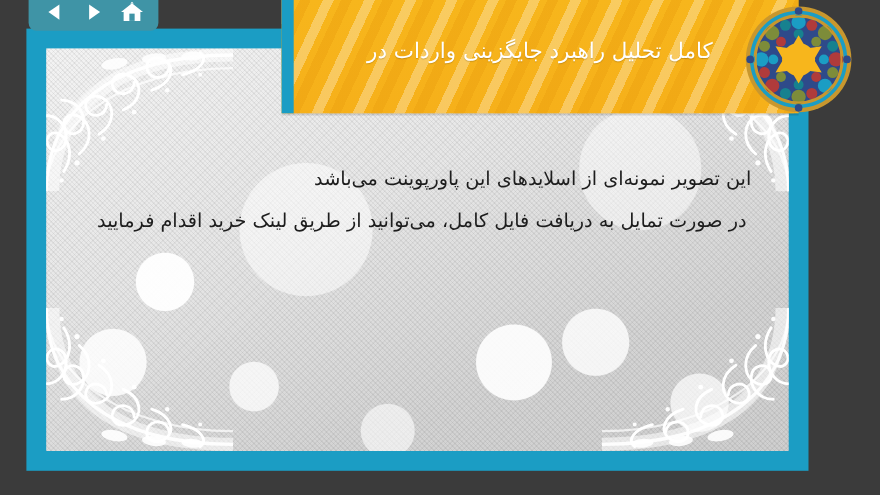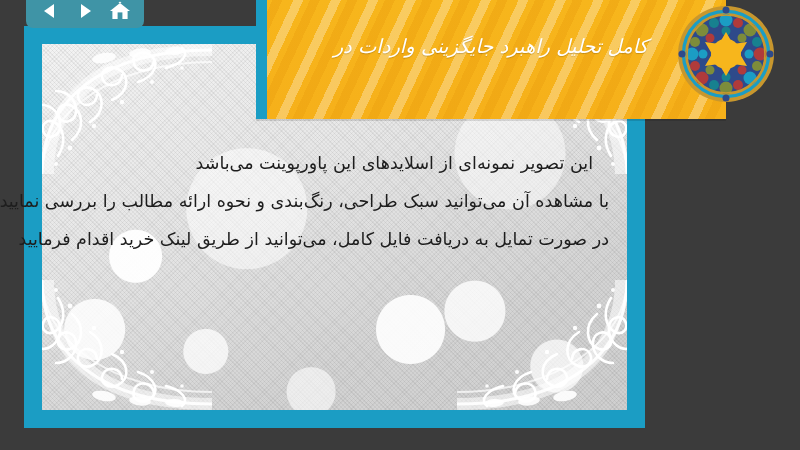--- a/index.html
+++ b/index.html
@@ -6,21 +6,21 @@
   body{
     width:800px;height:450px;overflow:hidden;
     background:#3b3b3b;
     font-family:"DejaVu Sans","Liberation Sans",sans-serif;
     position:relative;
   }
   #stage{position:absolute;inset:0;width:800px;height:450px;overflow:hidden;background:#3b3b3b;}
 
   
   .slide-outer{
-    position:absolute;left:24px;top:26px;width:621px;height:402px;
+    position:absolute;left:24px;top:26px;width:711px;height:402px;
     background:#1b9dc4;
   }
   .slide-inner{
     position:absolute;left:18px;top:18px;right:18px;bottom:18px;
     background:
       radial-gradient(circle at 16% 58%, rgba(255,255,255,.95) 0 26px, rgba(255,255,255,0) 27px),
       radial-gradient(circle at 9% 78%, rgba(255,255,255,.85) 0 30px, rgba(255,255,255,0) 31px),
       radial-gradient(circle at 28% 84%, rgba(255,255,255,.75) 0 22px, rgba(255,255,255,0) 23px),
       radial-gradient(circle at 63% 78%, rgba(255,255,255,.9) 0 34px, rgba(255,255,255,0) 35px),
       radial-gradient(circle at 74% 73%, rgba(255,255,255,.8) 0 30px, rgba(255,255,255,0) 31px),
@@ -36,30 +36,29 @@
   
   .corner{position:absolute;width:170px;height:130px;overflow:hidden;pointer-events:none;}
   .c-tl{left:18px;top:18px;}
   .c-tr{right:18px;top:18px;transform:scaleX(-1);}
   .c-bl{left:18px;bottom:18px;transform:scaleY(-1);}
   .c-br{right:18px;bottom:18px;transform:scale(-1,-1);}
   .corner svg{display:block;}
 
   
   .title-band{
-    position:absolute;left:256px;top:0;width:470px;height:119px;
+    position:absolute;left:256px;top:0;width:470px;height:103px;
     background:
       repeating-linear-gradient(115deg,
         rgba(255,255,255,.30) 0 9px,
         rgba(255,255,255,0) 9px 15px,
         rgba(235,160,15,.45) 15px 24px,
         rgba(255,255,255,0) 24px 34px),
       linear-gradient(#f7b61c,#f6b01a);
     box-shadow:0 2px 0 rgba(0,0,0,.12);
-    font-style:italic;
   }
   .title-band:before{
     content:"";position:absolute;left:0;top:0;width:11px;height:100%;
     background:#1b9dc4;
   }
   .title-text{
     position:absolute;left:14px;right:78px;top:2px;
     direction:rtl;text-align:right;color:#ffffff;
     font-size:19.5px;line-height:30px;font-weight:400;
     text-shadow:0 1px 1px rgba(0,0,0,.18);
@@ -207,21 +206,20 @@
         <g fill="#ffffff" opacity=".9">
           <ellipse cx="62" cy="14" rx="12" ry="5" transform="rotate(-10 62 14)"></ellipse>
           <ellipse cx="98" cy="9" rx="11" ry="4.5" transform="rotate(-7 98 9)"></ellipse>
           <ellipse cx="133" cy="7" rx="10" ry="4" transform="rotate(-4 133 7)"></ellipse>
         </g>
       </svg>
     </div>
 
     <div class="body-copy">
       <div class="bl-1">این تصویر نمونه‌ای از اسلایدهای این پاورپوینت می‌باشد</div>
-      <div class="bl-2">با مشاهده آن می‌توانید سبک طراحی، رنگ‌بندی و نحوه ارائه مطالب را بررسی نمایید</div>
       <div class="bl-3">در صورت تمایل به دریافت فایل کامل، می‌توانید از طریق لینک خرید اقدام فرمایید</div>
     </div>
   </div>
 
   <div class="title-band">
     <div class="title-text">
       <span>کامل تحلیل راهبرد جایگزینی واردات در</span><br>
       <br>
     </div>
   </div>

